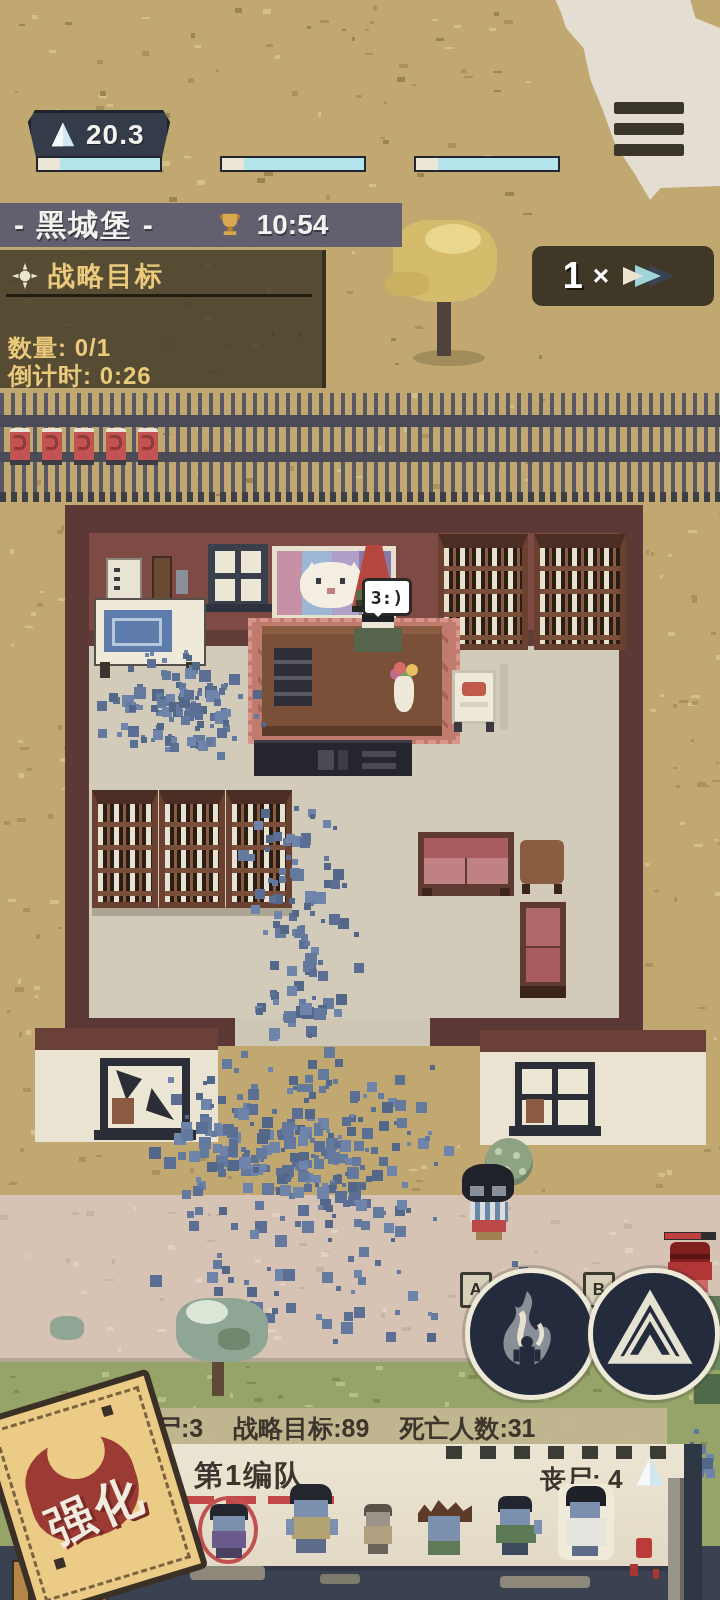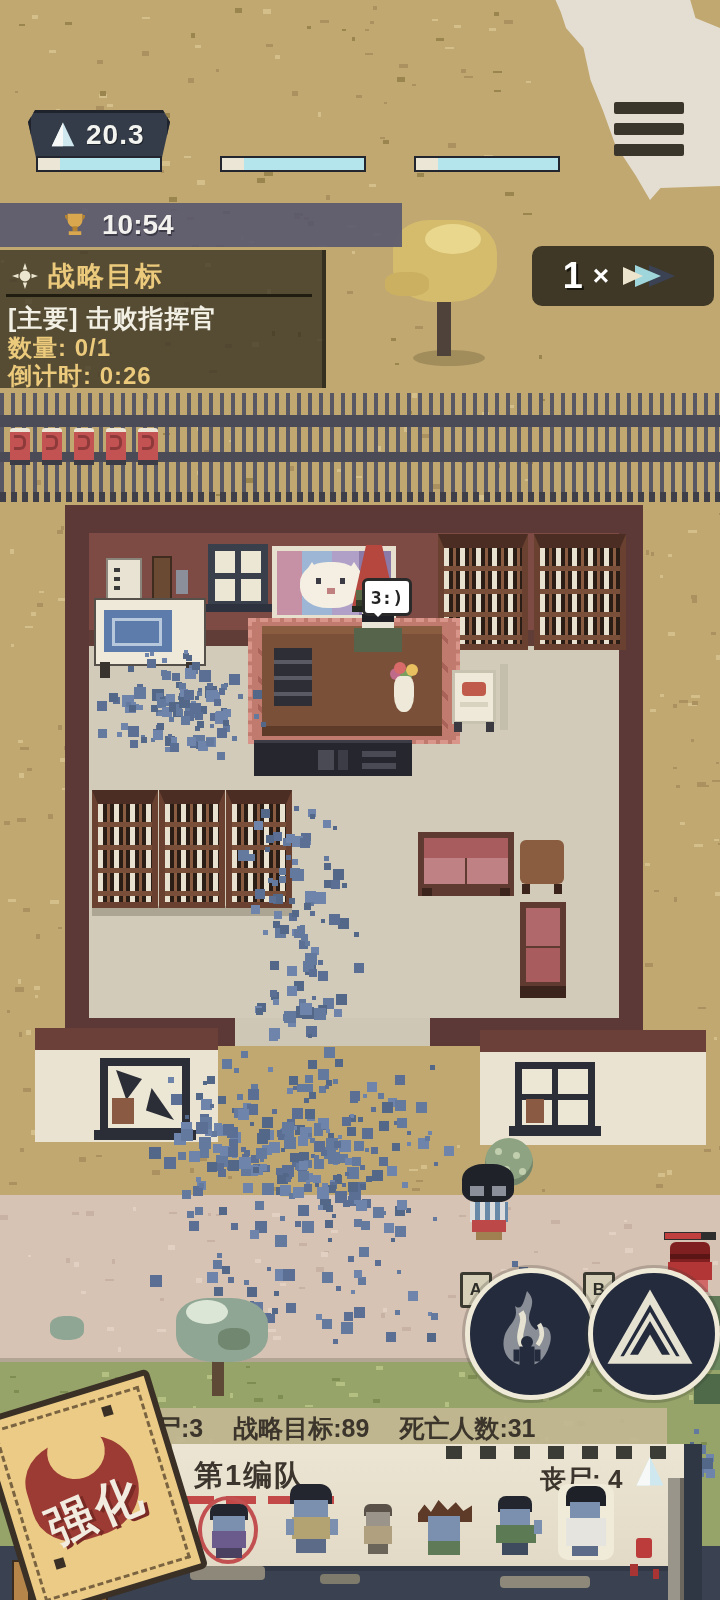--- a/index.html
+++ b/index.html
@@ -1425,39 +1425,39 @@
 
   <div class="underbar" style="left:220px;top:156px;width:142px;z-index:15">
       <i></i>
     </div>
 
   <div class="underbar" style="left:414px;top:156px;width:142px;z-index:15">
       <i></i>
     </div>
 
   <div class="abs loc-bar" style="z-index:15">
+    <span class="loc-title">- 黑城堡 -</span>
     <svg width="30" height="30" viewBox="0 0 24 24" style="margin-left:60px">
       <path d="M6 3h12v5a6 6 0 0 1-12 0Z" fill="#d9a84e"></path>
       <path d="M4 4h2v4a4 4 0 0 1-2-4Zm16 0h-2v4a4 4 0 0 0 2-4Z" fill="#b5832f"></path>
       <rect x="10" y="13" width="4" height="4" fill="#b5832f"></rect>
       <rect x="7" y="17" width="10" height="3" fill="#d9a84e"></rect>
     </svg>
     <span class="loc-timer">10:54</span>
   </div>
 
   <div class="abs obj-panel" style="z-index:15">
     <div class="obj-head">
       <svg width="26" height="26" viewBox="0 0 24 24">
         <circle cx="12" cy="12" r="5" fill="#ece6d0"></circle>
         <path d="M12 0l2 6h-4Z M12 24l2-6h-4Z M0 12l6 2v-4Z M24 12l-6 2v-4Z" fill="#ece6d0"></path>
       </svg>
       <span>战略目标</span>
     </div>
     <span class="obj-div"></span>
-    <span class="obj-line" style="top:52px;font-size:25px;color:#f2efe4">[主要] 击败指挥官</span>
     <span class="obj-line" style="top:82px;font-size:24px;color:#ecca7c">数量: 0/1</span>
     <span class="obj-line" style="top:110px;font-size:24px;color:#ecca7c">倒计时: 0:26</span>
   </div>
 
   <div class="abs speed" style="z-index:15">
     <span style="font-size:36px;text-shadow:2px 2px 0 #15130c">1</span>
     <span style="font-size:28px">×</span>
     <svg width="64" height="30" viewBox="0 0 64 30">
       <path d="M30 4 L56 15 L30 26 Z" fill="#3a4254"></path>
       <path d="M16 4 L42 15 L16 26 Z" fill="#9fd6dc"></path>

